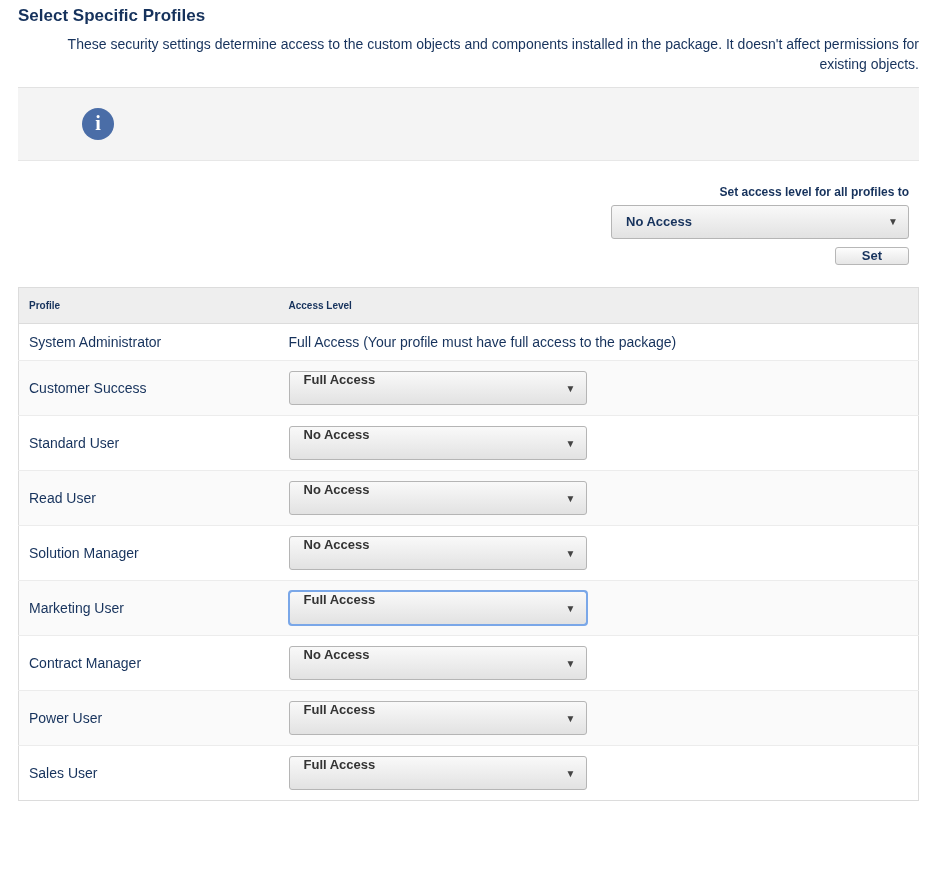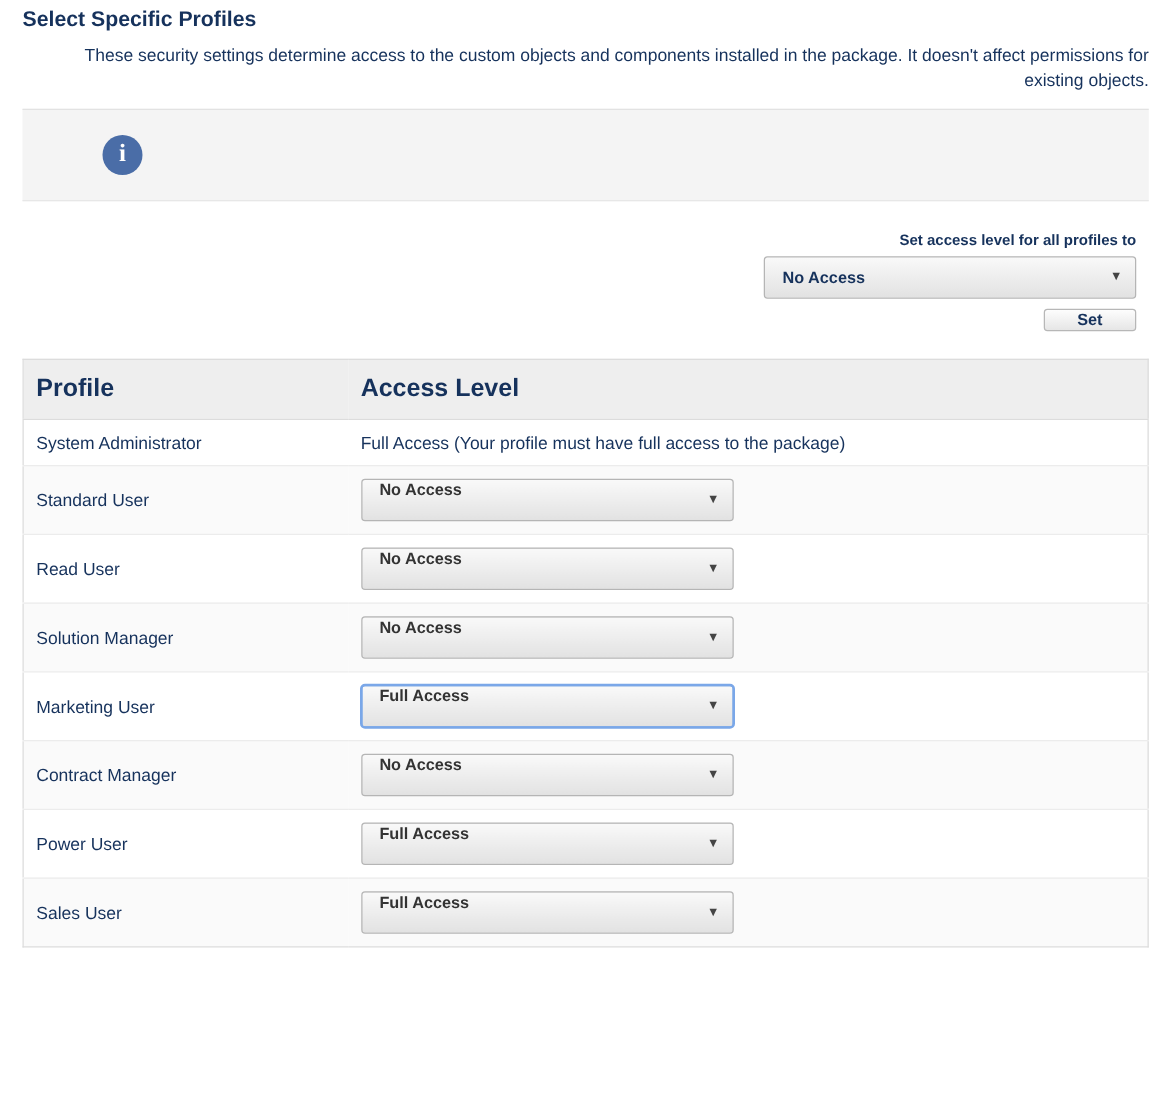--- a/index.html
+++ b/index.html
@@ -121,21 +121,21 @@
   table.profiles {
     width: 100%;
     border-collapse: collapse;
     margin-top: 22px;
     border: 1px solid #dcdcdc;
   }
   table.profiles th {
     background: #eeeeee;
     padding: 12px 10px;
     text-align: left;
-    font-size: 20px;
+    font-size: 10px;
     font-weight: 700;
     color: #16325c;
     border-bottom: 1px solid #dcdcdc;
   }
   table.profiles td {
     padding: 10px 10px;
     border-top: 1px solid #ececec;
     vertical-align: middle;
     font-size: 14px;
     color: #16325c;
@@ -172,20 +172,26 @@
     <tr>
       <th class="col-profile">Profile</th>
       <th>Access Level</th>
     </tr>
   </thead>
   <tbody id="profiles-body">
     <tr>
       <td class="col-profile">System Administrator</td>
       <td>Full Access (Your profile must have full access to the package)</td>
     </tr>
+  <tr>
+        <td class="col-profile">Customer Success</td>
+        <td>
+          <div class="fake-select bold"><span>Full Access</span><span class="dd-icon">▼</span></div>
+        </td>
+      </tr>
       <tr>
         <td class="col-profile">Standard User</td>
         <td>
           <div class="fake-select bold"><span>No Access</span><span class="dd-icon">▼</span></div>
         </td>
       </tr>
       <tr>
         <td class="col-profile">Read User</td>
         <td>
           <div class="fake-select bold"><span>No Access</span><span class="dd-icon">▼</span></div>

